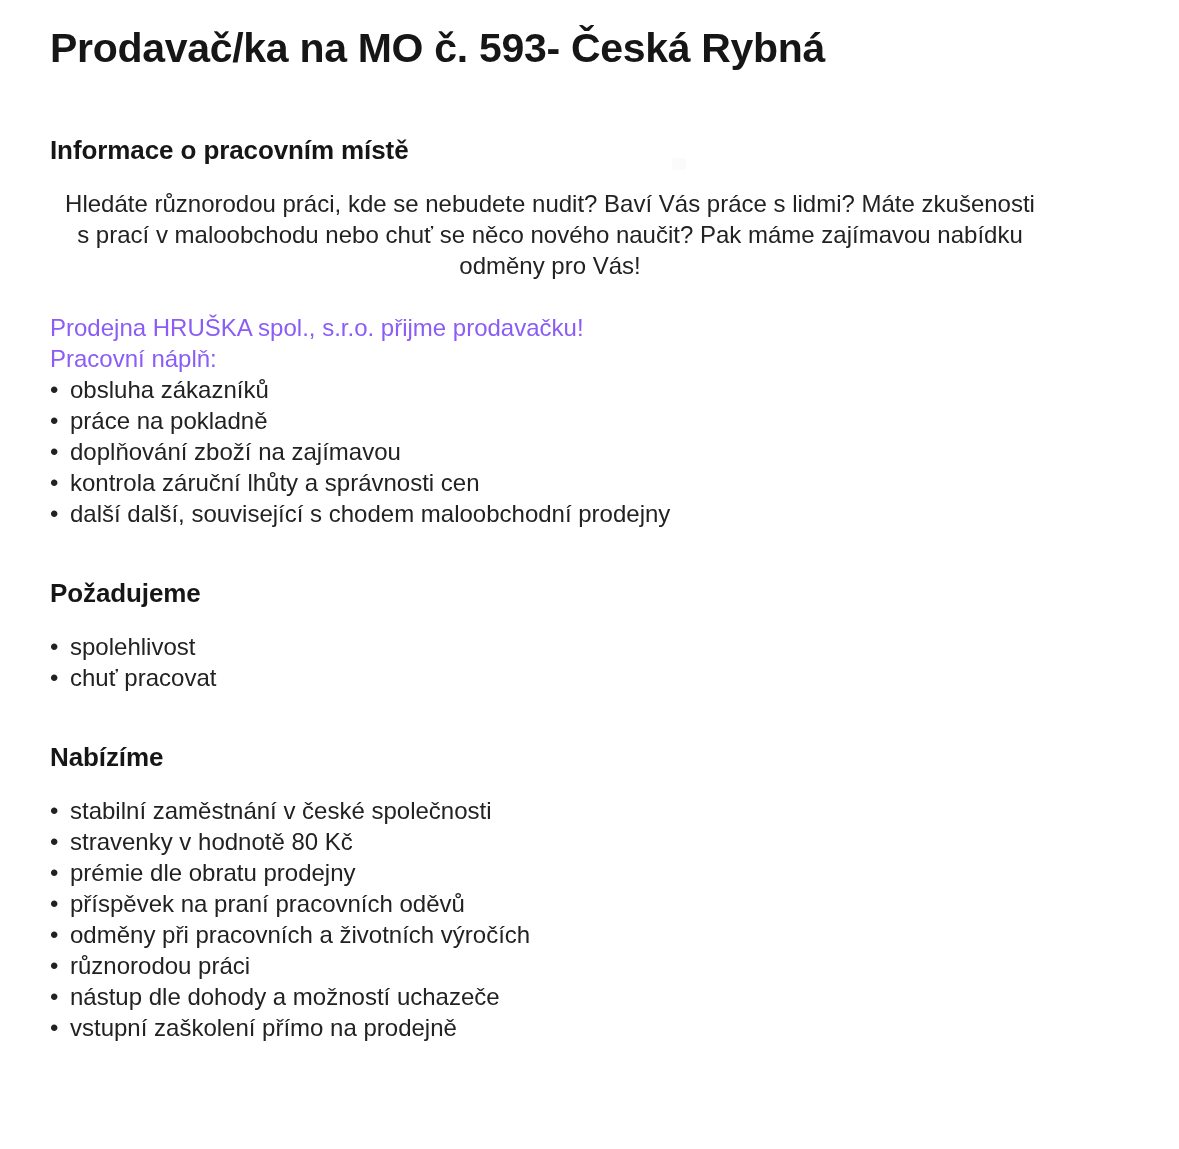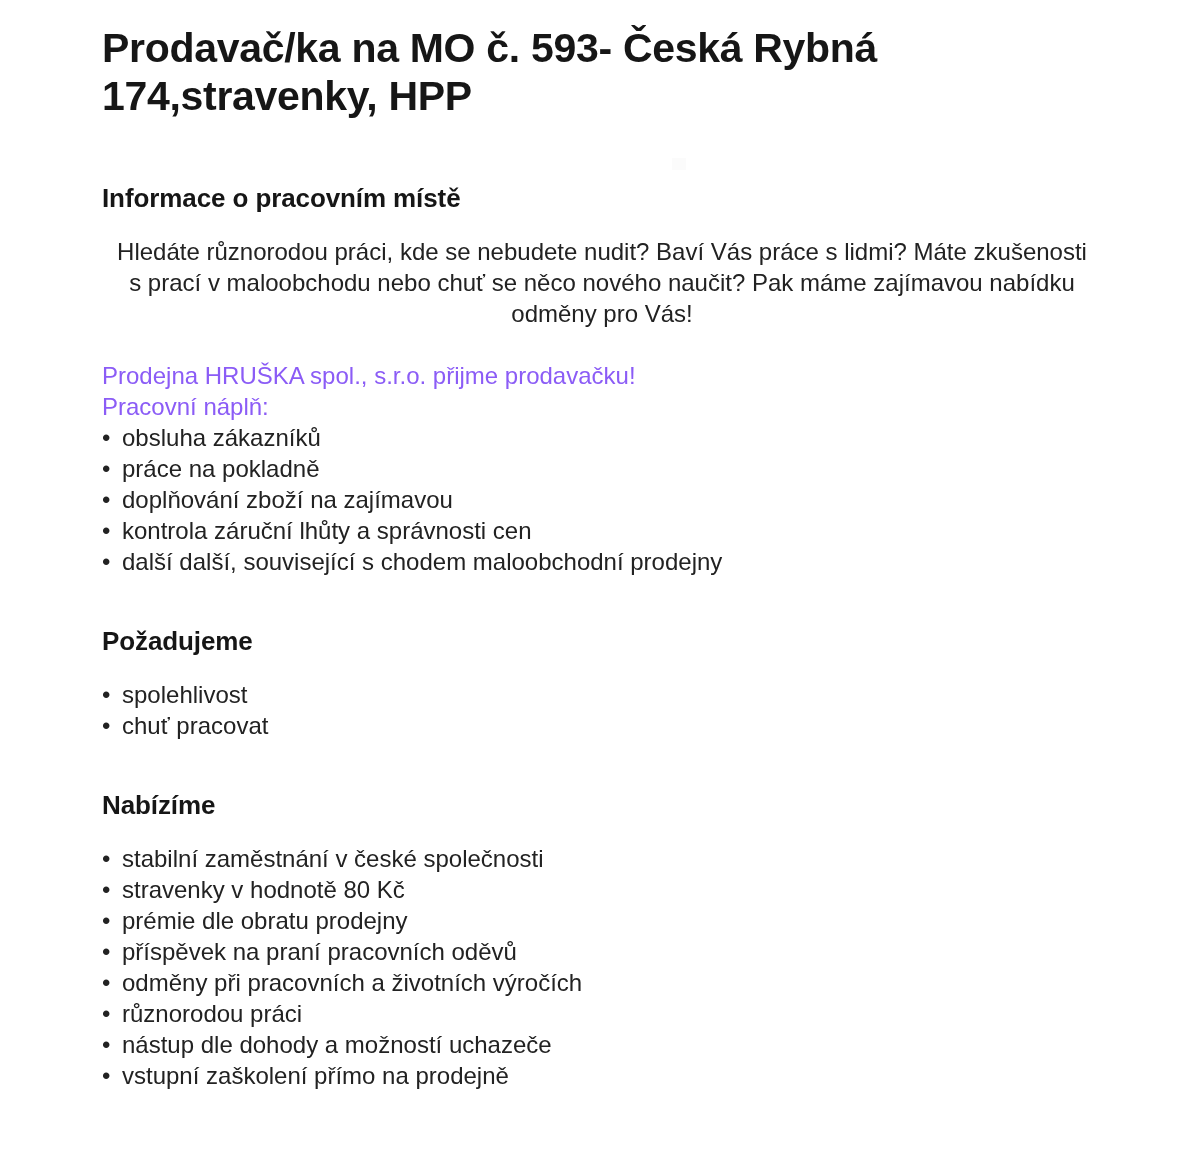--- a/index.html
+++ b/index.html
@@ -15,21 +15,21 @@
     overflow: hidden;
     position: relative;
   }
   .page {
     position: absolute;
     left: 0; top: 0;
     width: 1179px;
     height: 1149px;
     background: #ffffff;
     box-sizing: border-box;
-    padding: 0 0 0 102px;
+    padding: 0 0 0 50px;
   }
   .doc-title {
     margin: 0;
     padding-top: 24px;
     font-size: 41px;
     line-height: 48px;
     font-weight: 700;
     letter-spacing: -0.3px;
     color: #161616;
     max-width: 930px;
@@ -103,21 +103,20 @@
     opacity: 0.85;
   }
 </style>
 </head>
 <body>
 
 <div class="page">
 
   <h1 class="doc-title">
     <span class="title-line">Prodavač/ka na MO č. 593- Česká Rybná</span>
-    <span class="title-line">174,stravenky, HPP</span>
   </h1>
 
   <div class="gap-title-to-info"></div>
 
   <section class="section">
     <h2 class="section-heading">Informace o pracovním místě</h2>
 
     <div class="gap-heading-to-intro"></div>
 
     <p class="section-intro">

